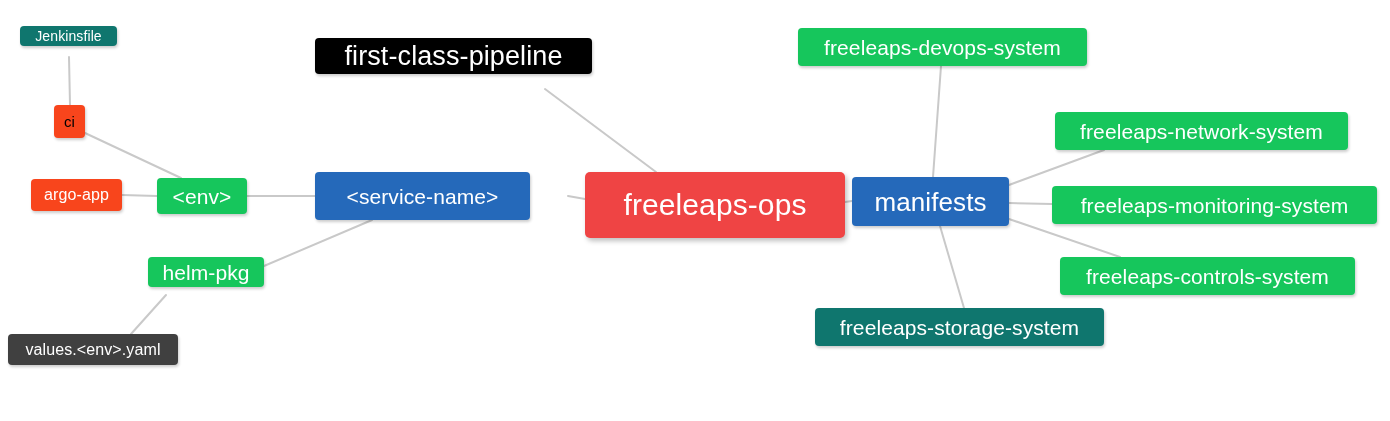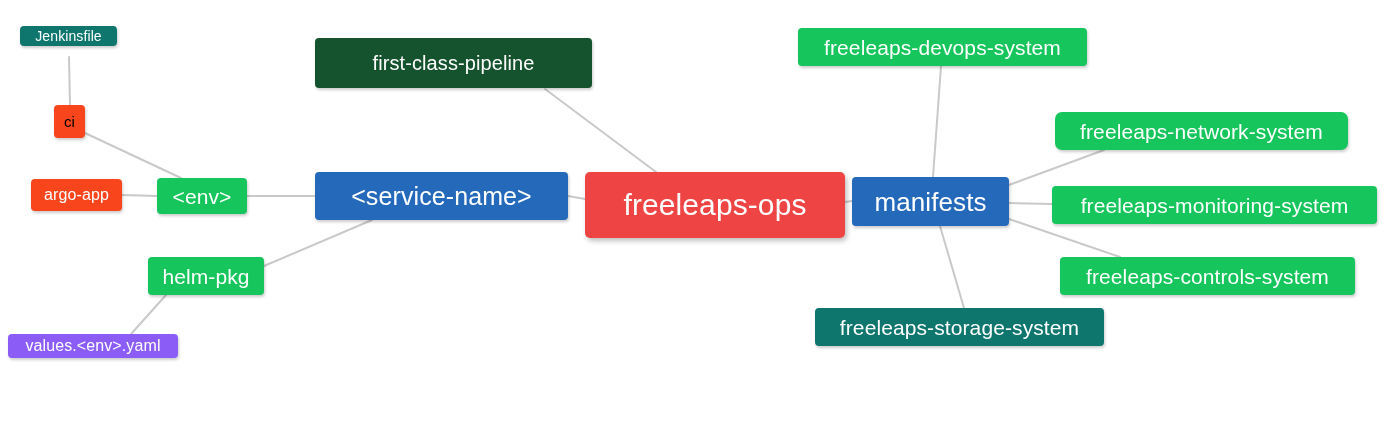--- a/index.html
+++ b/index.html
@@ -64,51 +64,51 @@
       <line x1="933" y1="177" x2="941" y2="66" stroke="#c9c9c9" stroke-width="2" stroke-linecap="round"></line>
       <line x1="1009" y1="185" x2="1104" y2="150" stroke="#c9c9c9" stroke-width="2" stroke-linecap="round"></line>
       <line x1="1009" y1="203" x2="1052" y2="204" stroke="#c9c9c9" stroke-width="2" stroke-linecap="round"></line>
       <line x1="1009" y1="219" x2="1120" y2="257" stroke="#c9c9c9" stroke-width="2" stroke-linecap="round"></line>
       <line x1="940" y1="226" x2="964" y2="308" stroke="#c9c9c9" stroke-width="2" stroke-linecap="round"></line>
     </svg>
   <div id="node-layer">
       <div class="node root" style="left: 585px; top: 172px; width: 260px; height: 66px; background: #ef4444; color: rgb(255, 255, 255); font-size: 30px;">
         <span>freeleaps-ops</span>
       </div>
-      <div class="node" style="left: 315px; top: 38px; width: 277px; height: 50px; background: #14532d; color: rgb(255, 255, 255); font-size: 20px;">
+      <div class="node" style="left: 315px; top: 38px; width: 277px; height: 36px; background: #000000; color: rgb(255, 255, 255); font-size: 27px;">
         <span>first-class-pipeline</span>
       </div>
-      <div class="node" style="left: 315px; top: 172px; width: 253px; height: 48px; background: rgb(37, 105, 186); color: rgb(255, 255, 255); font-size: 25px;">
+      <div class="node" style="left: 315px; top: 172px; width: 215px; height: 48px; background: rgb(37, 105, 186); color: rgb(255, 255, 255); font-size: 21px;">
         <span>&lt;service-name&gt;</span>
       </div>
       <div class="node" style="left: 157px; top: 178px; width: 90px; height: 36px; background: rgb(22, 198, 92); color: rgb(255, 255, 255); font-size: 21px; text-align: right;">
         <span>&lt;env&gt;</span>
       </div>
       <div class="node" style="left: 54px; top: 105px; width: 31px; height: 33px; background: rgb(248, 69, 28); color: #000000; font-size: 15px;">
         <span>ci</span>
       </div>
       <div class="node" style="left: 20px; top: 26px; width: 97px; height: 20px; background: #0f766e; color: rgb(255, 255, 255); font-size: 14px;">
         <span>Jenkinsfile</span>
       </div>
       <div class="node" style="left: 31px; top: 179px; width: 91px; height: 32px; background: rgb(248, 69, 28); color: rgb(255, 255, 255); font-size: 16px;">
         <span>argo-app</span>
       </div>
-      <div class="node" style="left: 148px; top: 257px; width: 116px; height: 38px; background: rgb(22, 198, 92); color: rgb(255, 255, 255); font-size: 21px;">
+      <div class="node" style="left: 148px; top: 257px; width: 116px; height: 30px; background: rgb(22, 198, 92); color: rgb(255, 255, 255); font-size: 21px;">
         <span>helm-pkg</span>
       </div>
-      <div class="node" style="left: 8px; top: 334px; width: 170px; height: 24px; background: #8b5cf6; color: rgb(255, 255, 255); font-size: 16px;">
+      <div class="node" style="left: 8px; top: 334px; width: 170px; height: 31px; background: #404040; color: rgb(255, 255, 255); font-size: 16px;">
         <span>values.&lt;env&gt;.yaml</span>
       </div>
       <div class="node" style="left: 852px; top: 177px; width: 157px; height: 49px; background: rgb(37, 105, 186); color: rgb(255, 255, 255); font-size: 26px;">
         <span>manifests</span>
       </div>
       <div class="node" style="left: 798px; top: 28px; width: 289px; height: 38px; background: rgb(22, 198, 92); color: rgb(255, 255, 255); font-size: 21px;">
         <span>freeleaps-devops-system</span>
       </div>
-      <div class="node" style="left: 1055px; top: 112px; width: 293px; height: 38px; background: rgb(22, 198, 92); color: rgb(255, 255, 255); font-size: 21px; border-radius: 7px;">
+      <div class="node" style="left: 1055px; top: 112px; width: 293px; height: 38px; background: rgb(22, 198, 92); color: rgb(255, 255, 255); font-size: 21px;">
         <span>freeleaps-network-system</span>
       </div>
       <div class="node" style="left: 1052px; top: 186px; width: 325px; height: 38px; background: rgb(22, 198, 92); color: rgb(255, 255, 255); font-size: 21px;">
         <span>freeleaps-monitoring-system</span>
       </div>
       <div class="node" style="left: 1060px; top: 257px; width: 295px; height: 38px; background: rgb(22, 198, 92); color: rgb(255, 255, 255); font-size: 21px;">
         <span>freeleaps-controls-system</span>
       </div>
       <div class="node" style="left: 815px; top: 308px; width: 289px; height: 38px; background: #0f766e; color: rgb(255, 255, 255); font-size: 21px;">
         <span>freeleaps-storage-system</span>

